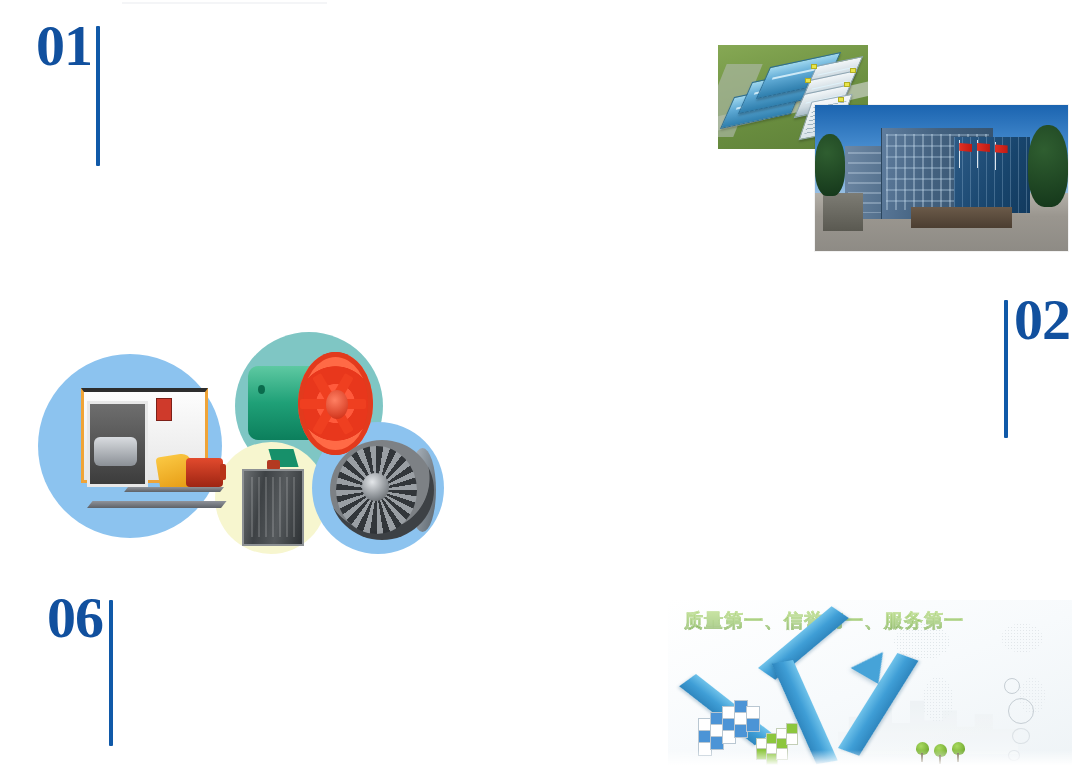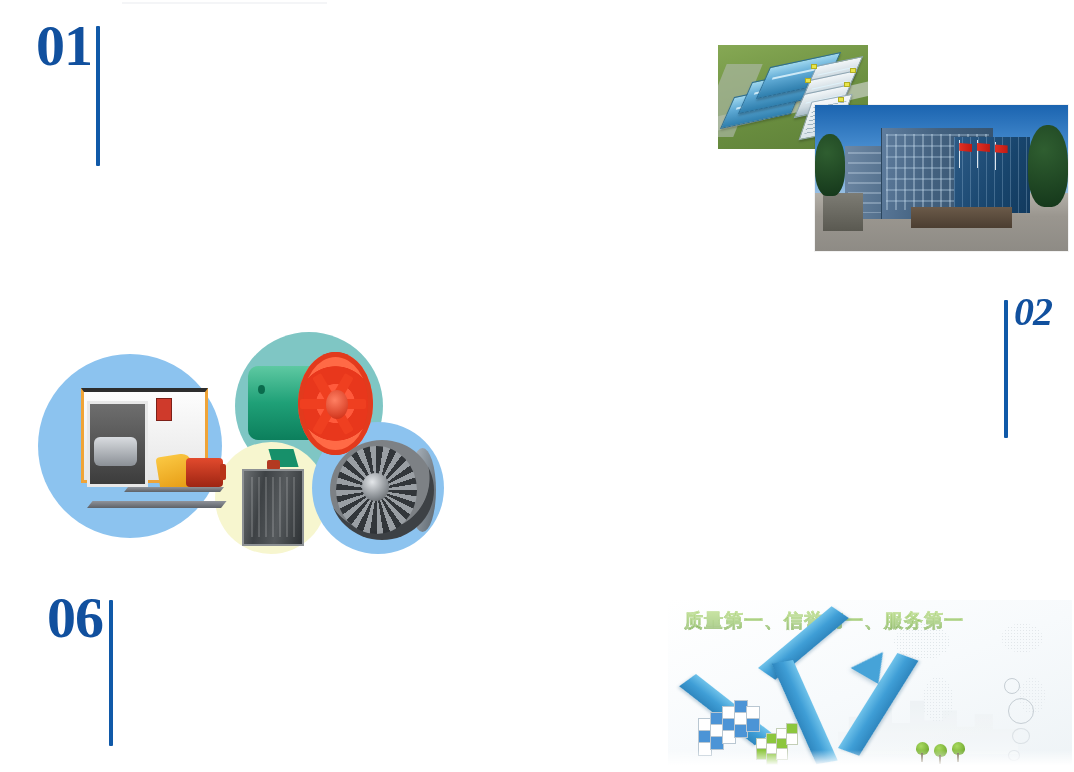--- a/index.html
+++ b/index.html
@@ -33,21 +33,21 @@
   }
 
   
   #marker-01{left:36px;top:22px;}
   #marker-01 .num{font-size:58px;}
   #marker-01 .bar{width:4px;height:140px;margin-left:4px;margin-top:4px;}
 
   
   #marker-02{left:1004px;top:296px;}
   #marker-02 .bar{width:4px;height:138px;margin-right:6px;margin-top:4px;}
-  #marker-02 .num{font-size:40px;font-style:italic;}
+  #marker-02 .num{font-size:58px;}
 
   
   #marker-03{left:47px;top:594px;}
   #marker-03 .num{font-size:58px;}
   #marker-03 .bar{width:4px;height:146px;margin-left:6px;margin-top:6px;}
 
   
   #factory-photos{position:absolute;left:700px;top:30px;width:374px;height:230px;}
 
   .photo{position:absolute;overflow:hidden;}

